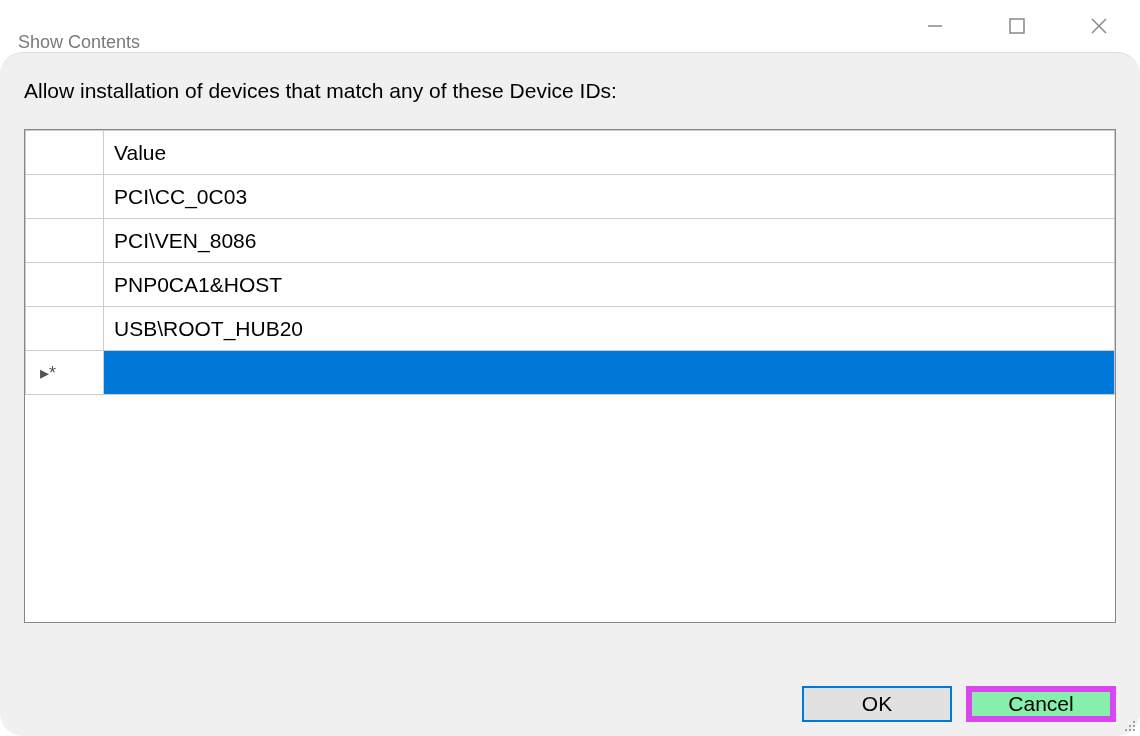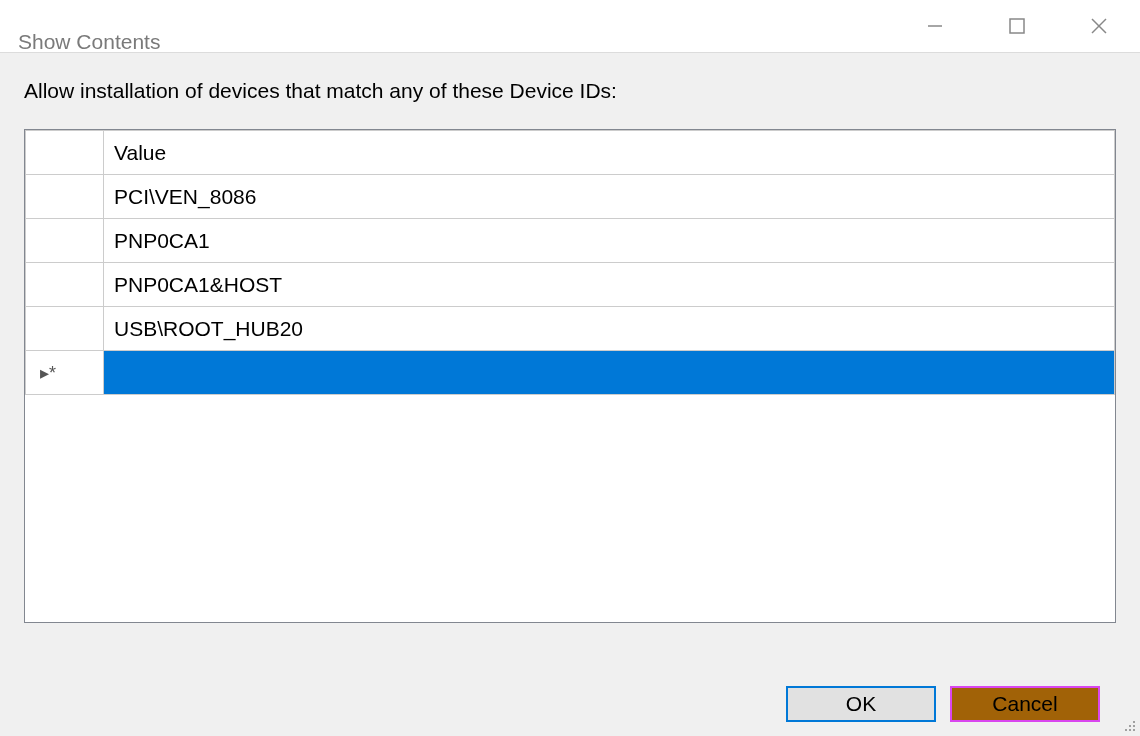--- a/index.html
+++ b/index.html
@@ -17,21 +17,21 @@
     }
     .titlebar {
       height: 52px;
       display: flex;
       align-items: center;
       justify-content: space-between;
       padding-left: 18px;
       background: #ffffff;
     }
     .titlebar-title {
-      font-size: 21px;
+      font-size: 18px;
       color: #7a7a7a;
       font-weight: 400;
       margin-top: 32px;
     }
     .window-controls {
       display: flex;
       height: 100%;
     }
     .win-ctrl {
       width: 82px;
@@ -49,20 +49,21 @@
     }
     .content-area {
       position: absolute;
       top: 52px;
       left: 0;
       right: 0;
       bottom: 0;
       background: #f0f0f0;
       border-top: 1px solid #dcdcdc;
       padding: 26px 24px 14px 24px;
+      border-radius: 23px;
     }
     .instruction {
       font-size: 21px;
       color: #000;
       margin-bottom: 26px;
     }
     .table-wrap {
       background: #ffffff;
       border: 1px solid #828790;
       height: 494px;
@@ -95,32 +96,32 @@
       color: #555;
       font-size: 18px;
       padding-left: 14px;
     }
     tr.selected td.value-cell {
       background: #0078d7;
       color: #ffffff;
     }
     .button-row {
       position: absolute;
-      right: 40px;
+      right: 24px;
       bottom: 14px;
       display: flex;
       gap: 14px;
     }
     .btn {
       width: 150px;
       height: 36px;
       font-size: 21px;
       font-family: inherit;
-      background: #a16207;
-      border: 2px solid #d946ef;
+      background: #86efac;
+      border: 6px solid #d946ef;
       cursor: pointer;
     }
     .btn.primary {
       border: 2px solid #0078d7;
       background: #e1e1e1;
     }
     .resize-grip {
       position: absolute;
       right: 3px;
       bottom: 3px;
@@ -167,25 +168,25 @@
       </colgroup>
       <thead>
         <tr>
           <th></th>
           <th>Value</th>
         </tr>
       </thead>
       <tbody id="tbody">
           <tr>
             <td class="row-marker"></td>
+            <td class="value-cell">PCI\CC_0C03</td>
+          </tr>
+          <tr>
+            <td class="row-marker"></td>
             <td class="value-cell">PCI\VEN_8086</td>
-          </tr>
-          <tr>
-            <td class="row-marker"></td>
-            <td class="value-cell">PNP0CA1</td>
           </tr>
           <tr>
             <td class="row-marker"></td>
             <td class="value-cell">PNP0CA1&amp;HOST</td>
           </tr>
           <tr>
             <td class="row-marker"></td>
             <td class="value-cell">USB\ROOT_HUB20</td>
           </tr>
           <tr class="selected">

